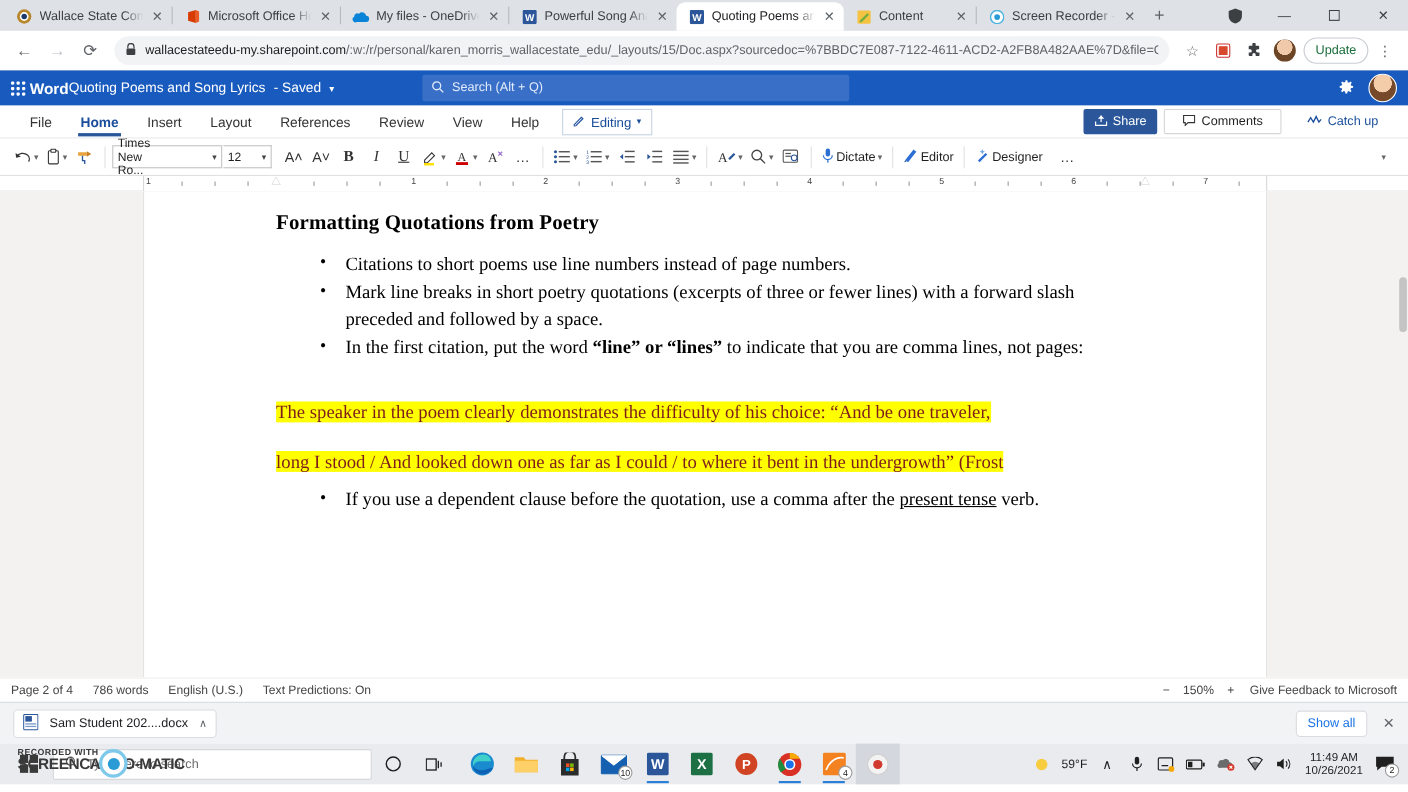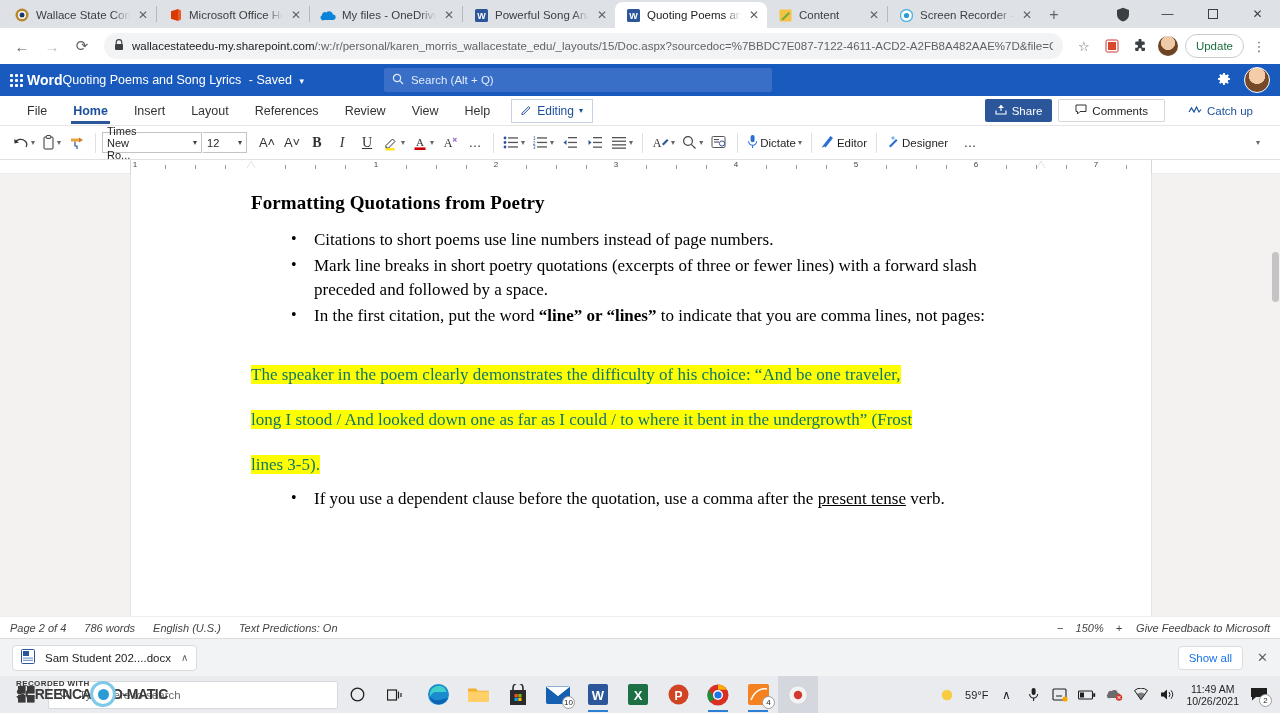--- a/index.html
+++ b/index.html
@@ -145,34 +145,34 @@
   .doc-h1 { font-size: 19px; font-weight: bold; margin-bottom: 14px; letter-spacing: .1px; }
   ul.doc-list { list-style: none; margin: 0 0 0 22px; padding: 0; }
   ul.doc-list li {
     font-size: 17px; line-height: 24.5px; position: relative; padding-left: 41px; margin-bottom: 1px;
   }
   ul.doc-list li::before {
     content: "\2022"; position: absolute; left: 18px; top: -1px; font-size: 16px;
   }
   .quote-block { margin-top: 24px; }
   .quote-line {
-    font-size: 17px; line-height: 45px; color: #0f766e; display: block;
+    font-size: 17px; line-height: 45px; color: #7f1d1d; display: block;
   }
   .quote-line span.hl { background: #ffff00; }
   .underline-word { text-decoration: underline; }
   .list2 { margin-top: 34px; }
   .list2 li { line-height: 45px; }
 
   .vscroll { position: absolute; right: 0; top: 0; width: 10px; height: 442px; background: #f3f2f1; }
   .vscroll .thumb { position: absolute; top: 78px; left: 1.5px; width: 7px; height: 50px; background: #c4c4c4; border-radius: 4px; }
 
   
   .statusbar {
     height: 22px; background: #fff; display: flex; align-items: center; padding: 0 10px;
-    font-size: 11px; color: #444; gap: 18px; border-top: 1px solid #efefef; font-style: italic;
+    font-size: 11px; color: #444; gap: 18px; border-top: 1px solid #efefef;
   }
   .status-right { margin-left: auto; display: flex; align-items: center; gap: 14px; }
   .zoom-ctl { display: flex; align-items: center; gap: 12px; font-size: 11px; color: #444; }
 
   
   .downloadbar {
     height: 38px; background: #f1f3f4; border-top: 1px solid #dadce0; display: flex;
     align-items: center; padding: 0 12px; gap: 10px;
   }
   .dl-chip {
@@ -678,21 +678,20 @@
           <span>Mark line breaks in short poetry quotations (excerpts of three or fewer lines) with a forward slash preceded and followed by a space.</span>
         </li>
         <li>
           <span>In the first citation, put the word </span><b>“line” or “lines”</b><span> to indicate that you are comma lines, not pages:</span>
         </li>
       </ul>
 
       <div class="quote-block">
         <span class="quote-line"><span class="hl">The speaker in the poem clearly demonstrates the difficulty of his choice: “And be one traveler,</span></span>
         <span class="quote-line"><span class="hl">long I stood / And looked down one as far as I could / to where it bent in the undergrowth” (Frost</span></span>
-        <span class="quote-line"><span class="hl">lines 3-5).</span></span>
       </div>
 
       <ul class="doc-list list2">
         <li>
           <span>If you use a dependent clause before the quotation, use a comma after the </span><span class="underline-word">present tense</span><span> verb.</span>
         </li>
       </ul>
 
     </div>
 

